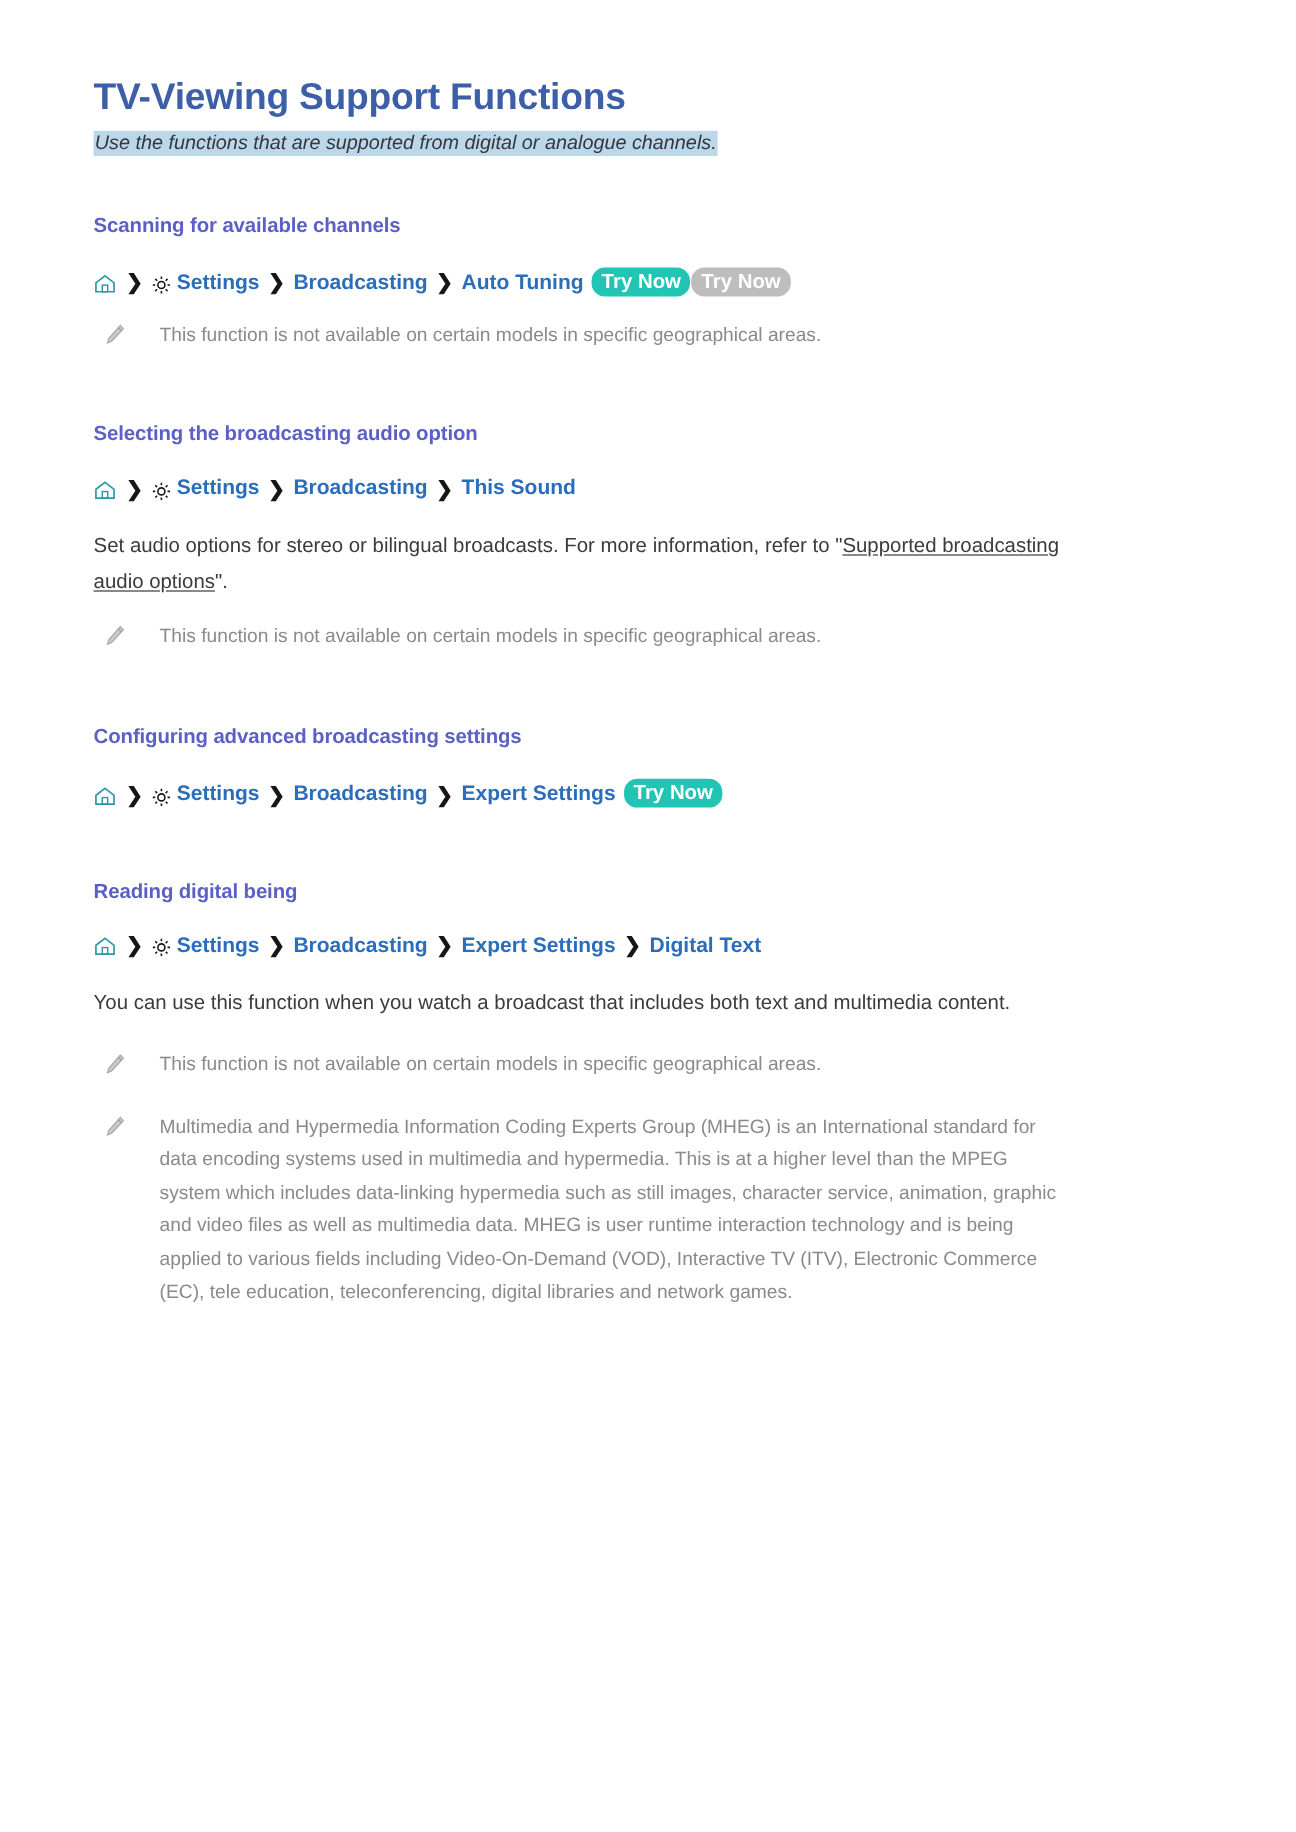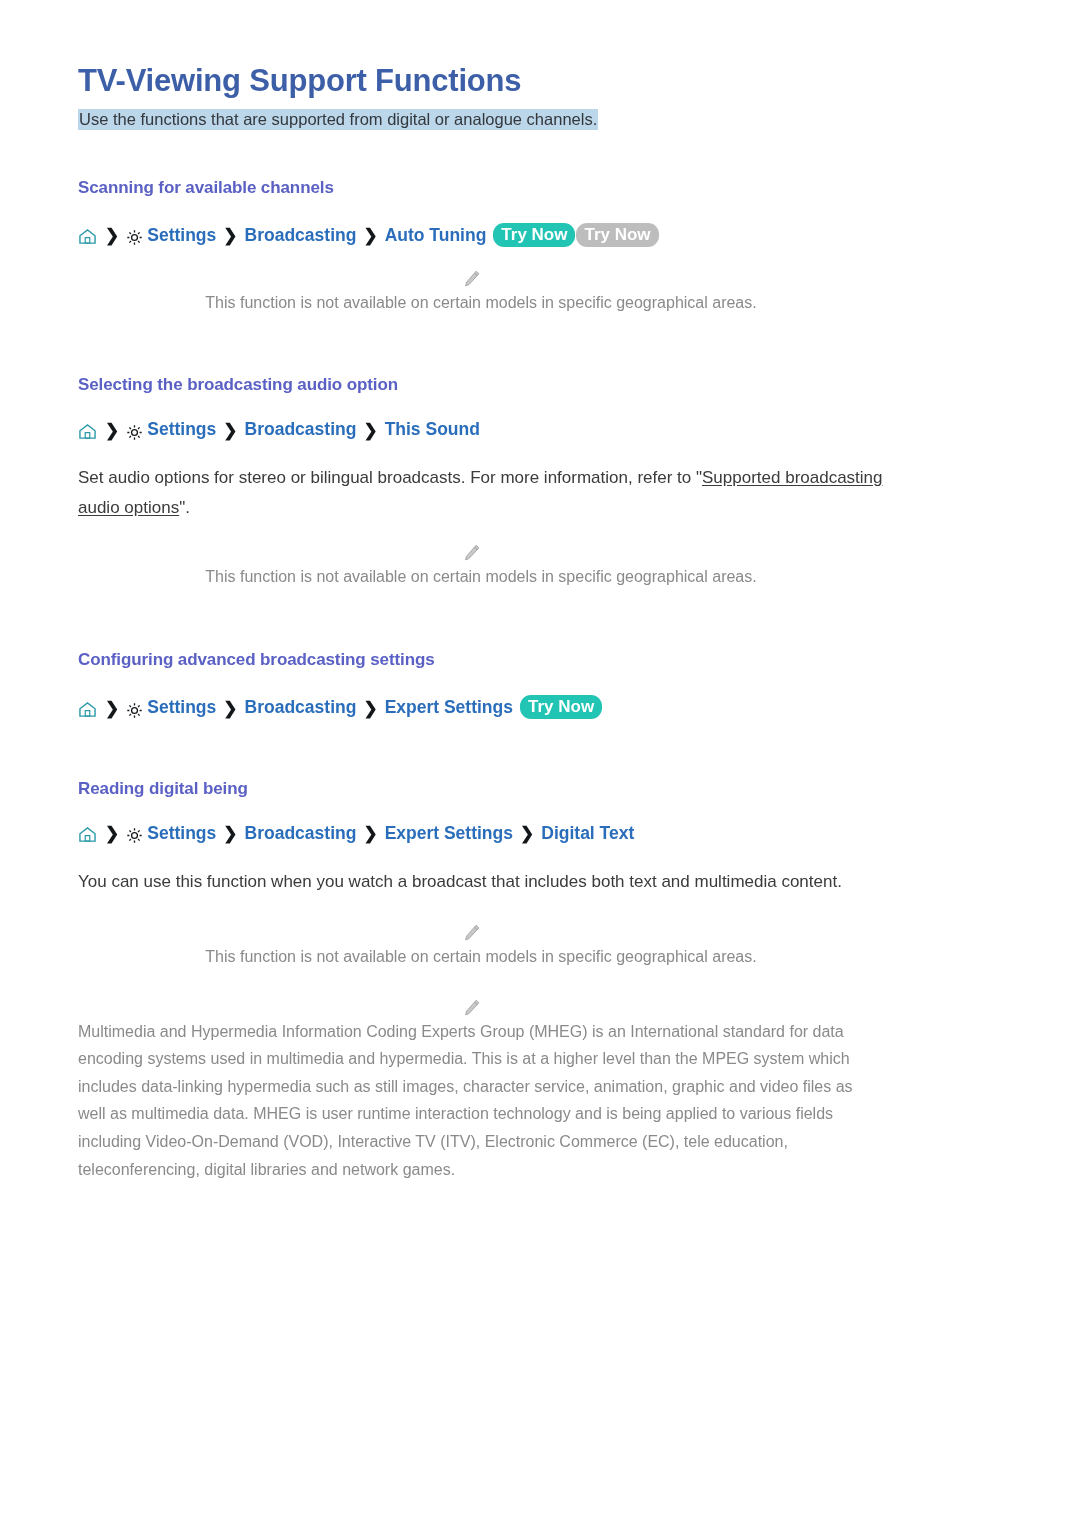--- a/index.html
+++ b/index.html
@@ -34,20 +34,21 @@
   .doc-subtitle-wrap {
     margin: 0 0 0 0;
     line-height: 1.5;
   }
   .doc-subtitle {
     font-size: 16.5px;
     color: #33383d;
     background: #bcd6ea;
     padding: 1px 1px 2px 1px;
     box-decoration-break: clone;
+    font-style: italic;
     -webkit-box-decoration-break: clone;
   }
 
   
   .section-heading {
     font-size: 17px;
     font-weight: bold;
     color: #5a60c4;
     margin: 0;
     line-height: 1.3;
@@ -119,23 +120,22 @@
   .inline-link {
     color: #3b3b3b;
     text-decoration: underline;
     text-underline-offset: 2px;
   }
 
   
   .notes { margin-top: 18px; }
   .note {
     display: flex;
-    align-items: center;
+    align-items: flex-start;
     margin-top: 17px;
-    flex-direction: column;
   }
   .note:first-child { margin-top: 0; }
   .note-icon {
     flex: 0 0 auto;
     width: 18px;
     height: 20px;
     margin: 3px 28px 0 9px;
   }
   .note-text {
     font-size: 16px;

